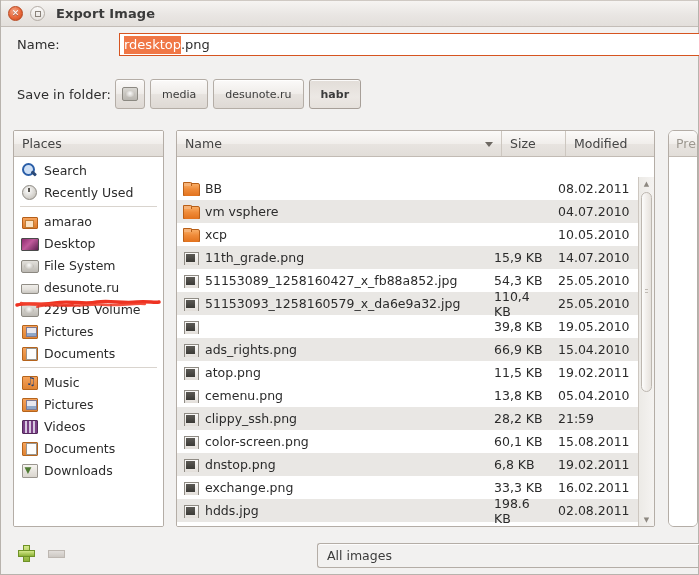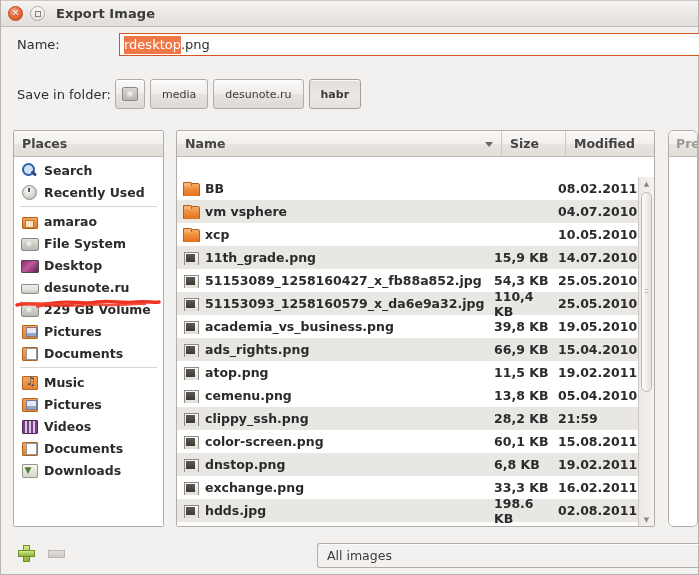--- a/index.html
+++ b/index.html
@@ -106,21 +106,20 @@
   .drive-glyph::after {
     content: ""; position: absolute; left: 2px; right: 2px; top: 3px; height: 6px;
     border-radius: 50%;
     background: radial-gradient(circle at 50% 40%, #fafafa 0%, #c9c6c0 70%, #a5a29c 100%);
   }
 
   
   #panes {
     position: absolute; top: 130px; left: 12px; right: 0; bottom: 47px;
     display: flex;
-    font-weight: bold;
   }
   .pane {
     background: #ffffff;
     border: 1px solid #b4ada6;
     border-radius: 2px;
     overflow: hidden;
     position: relative;
   }
 
   
@@ -419,26 +418,26 @@
           <div class="place-item">
             <span class="pi-icon ic-clock"></span>
             <span>Recently Used</span>
           </div>
           <div class="place-sep"></div>
           <div class="place-item">
             <span class="pi-icon ic-home"></span>
             <span>amarao</span>
           </div>
           <div class="place-item">
+            <span class="pi-icon ic-desktop"></span>
+            <span>Desktop</span>
+          </div>
+          <div class="place-item">
             <span class="pi-icon ic-hdd"></span>
             <span>File System</span>
-          </div>
-          <div class="place-item">
-            <span class="pi-icon ic-desktop"></span>
-            <span>Desktop</span>
           </div>
           <div class="place-item">
             <span class="pi-icon ic-drive"></span>
             <span>desunote.ru</span>
           </div>
           <div class="place-item">
             <span class="pi-icon ic-hdd"></span>
             <span>229 GB Volume</span>
           </div>
           <div class="place-item">
@@ -532,21 +531,20 @@
               <div class="fr-name">
                 <span class="fi-icon fi-image"></span>
                 <span>51153093_1258160579_x_da6e9a32.jpg</span>
               </div>
               <div class="fr-size">110,4 KB</div>
               <div class="fr-mod">25.05.2010</div>
             </div>
             <div class="file-row">
               <div class="fr-name">
                 <span class="fi-icon fi-image"></span>
-                <span>academia_vs_business.png</span>
               </div>
               <div class="fr-size">39,8 KB</div>
               <div class="fr-mod">19.05.2010</div>
             </div>
             <div class="file-row alt">
               <div class="fr-name">
                 <span class="fi-icon fi-image"></span>
                 <span>ads_rights.png</span>
               </div>
               <div class="fr-size">66,9 KB</div>

